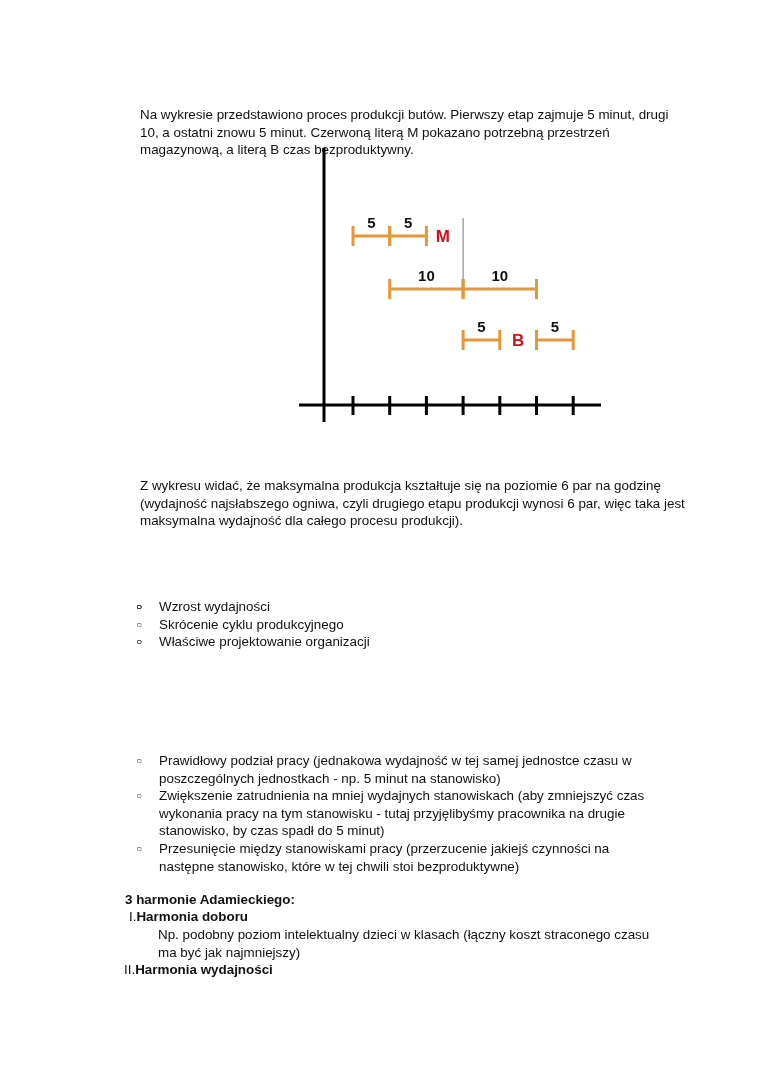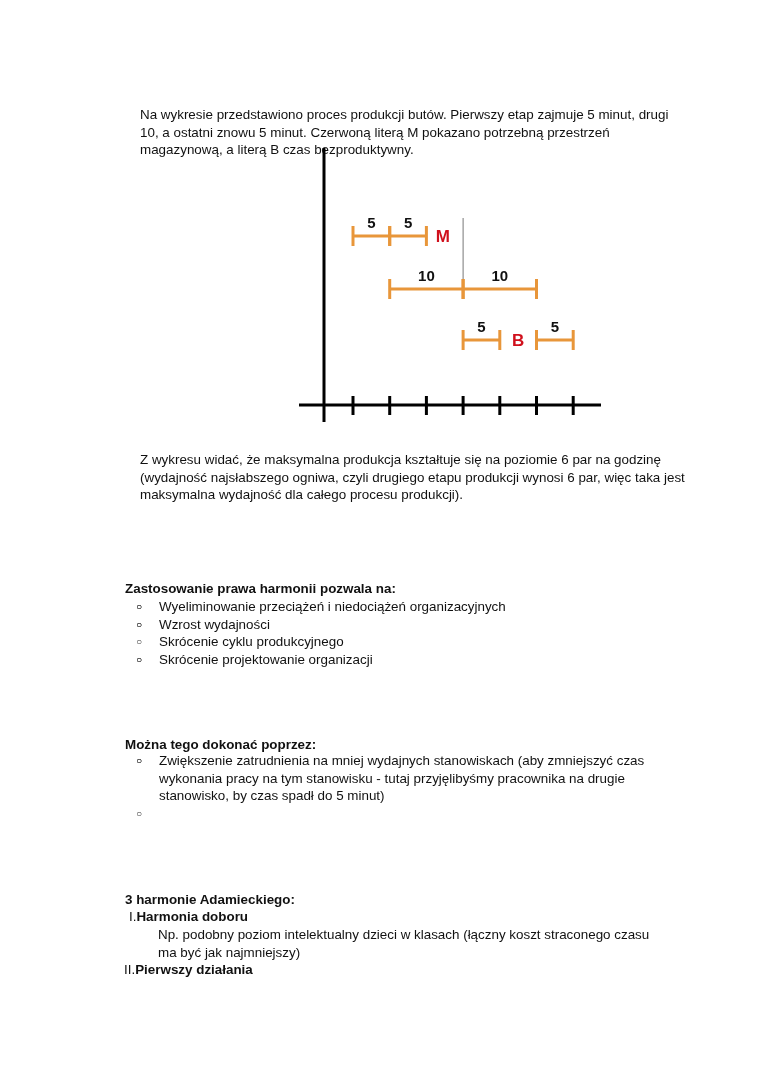--- a/index.html
+++ b/index.html
@@ -1,21 +1,21 @@
 <!DOCTYPE html>
 <html><head>
 <meta charset="utf-8">
 <style>
   html, body { margin: 0; padding: 0; background: #ffffff; }
   body { width: 760px; height: 1075px; position: relative; overflow: hidden;
          font-family: "Liberation Sans", "DejaVu Sans", sans-serif; color: #111; font-size: 13.4px; }
   .page { position: absolute; left: 0; top: 0; width: 760px; height: 1075px; }
   .p { position: absolute; left: 125px; width: 545px; line-height: 17.6px; margin: 15px; }
   .intro { top: 91px; }
-  .para2 { top: 436px; }
+  .para2 { top: 462px; }
   .h { position: absolute; left: 125px; font-weight: bold; line-height: 17.6px; }
   ul.list { position: absolute; left: 125px; margin: 0; padding: 0; list-style: none; width: 540px; }
   ul.list li { position: relative; padding-left: 34px; line-height: 17.6px; }
   ul.list li .bullet { position: absolute; left: 11px; top: 0; font-size: 10px; line-height: 17.6px; color: #333; }
   .list1 { top: 598px; }
   .list2 { top: 752px; }
   .roman { position: absolute; left: 126px; line-height: 17.6px; }
   .roman b { font-weight: bold; }
   .indent { position: absolute; left: 158px; width: 500px; line-height: 17.6px; }
   svg.diagram { position: absolute; left: 0; top: 0; }
@@ -77,40 +77,38 @@
         </g>
       </g>
   </svg>
 
   <div>
     <p class="p para2">
       <span>Z wykresu widać, że maksymalna produkcja kształtuje się na poziomie 6 par na godzinę (wydajność najsłabszego ogniwa, czyli drugiego etapu produkcji wynosi 6 par, więc taka jest maksymalna wydajność dla całego procesu produkcji).</span><br>
     </p>
   </div>
 
-  <div class="h" style="top:580px">Zastosowanie prawa harmonii pozwala na:</div>
   <ul class="list list1">
     <li><span class="bullet">○</span></li>
-    <li><span class="bullet">○</span><span>Wyeliminowanie przeciążeń i niedociążeń organizacyjnych</span></li>
+    <li><span class="bullet">○</span></li>
     <li><span class="bullet">○</span></li>
     <li><span class="bullet">○</span><span>Wzrost wydajności</span></li>
     <li><span class="bullet">○</span><span>Skrócenie cyklu produkcyjnego</span></li>
     <li><span class="bullet">○</span></li>
-    <li><span class="bullet">○</span><span>Skrócenie projektowanie organizacji</span></li>
+    <li><span class="bullet">○</span><span>Właściwe projektowanie organizacji</span></li>
   </ul>
 
-  <div class="h" style="top:736px">Można tego dokonać poprzez:</div>
   <ul class="list list2">
-    <li><span class="bullet">○</span></li>
+    <li><span class="bullet">○</span><span>Prawidłowy podział pracy (jednakowa wydajność w tej samej jednostce czasu w poszczególnych jednostkach - np. 5 minut na stanowisko)</span></li>
     <li><span class="bullet">○</span><span>Zwiększenie zatrudnienia na mniej wydajnych stanowiskach (aby zmniejszyć czas wykonania pracy na tym stanowisku - tutaj przyjęlibyśmy pracownika na drugie stanowisko, by czas spadł do 5 minut)</span></li>
-    <li><span class="bullet">○</span></li>
+    <li><span class="bullet">○</span><span>Przesunięcie między stanowiskami pracy (przerzucenie jakiejś czynności na następne stanowisko, które w tej chwili stoi bezproduktywne)</span></li>
   </ul>
 
   <div class="h" style="top:891px">3 harmonie Adamieckiego:</div>
   <div class="roman" style="top:908px">
     <span style="padding-left:3px">I.</span><b>Harmonia doboru</b>
   </div>
   <div class="indent" style="top:926px">Np. podobny poziom intelektualny dzieci w klasach (łączny koszt straconego czasu ma być jak najmniejszy)</div>
   <div class="roman" style="top:961px; left:124px">
-    <span>II.</span><b>Pierwszy działania</b>
+    <span>II.</span><b>Harmonia wydajności</b>
   </div>
 
 </div>
 
 </body></html>

